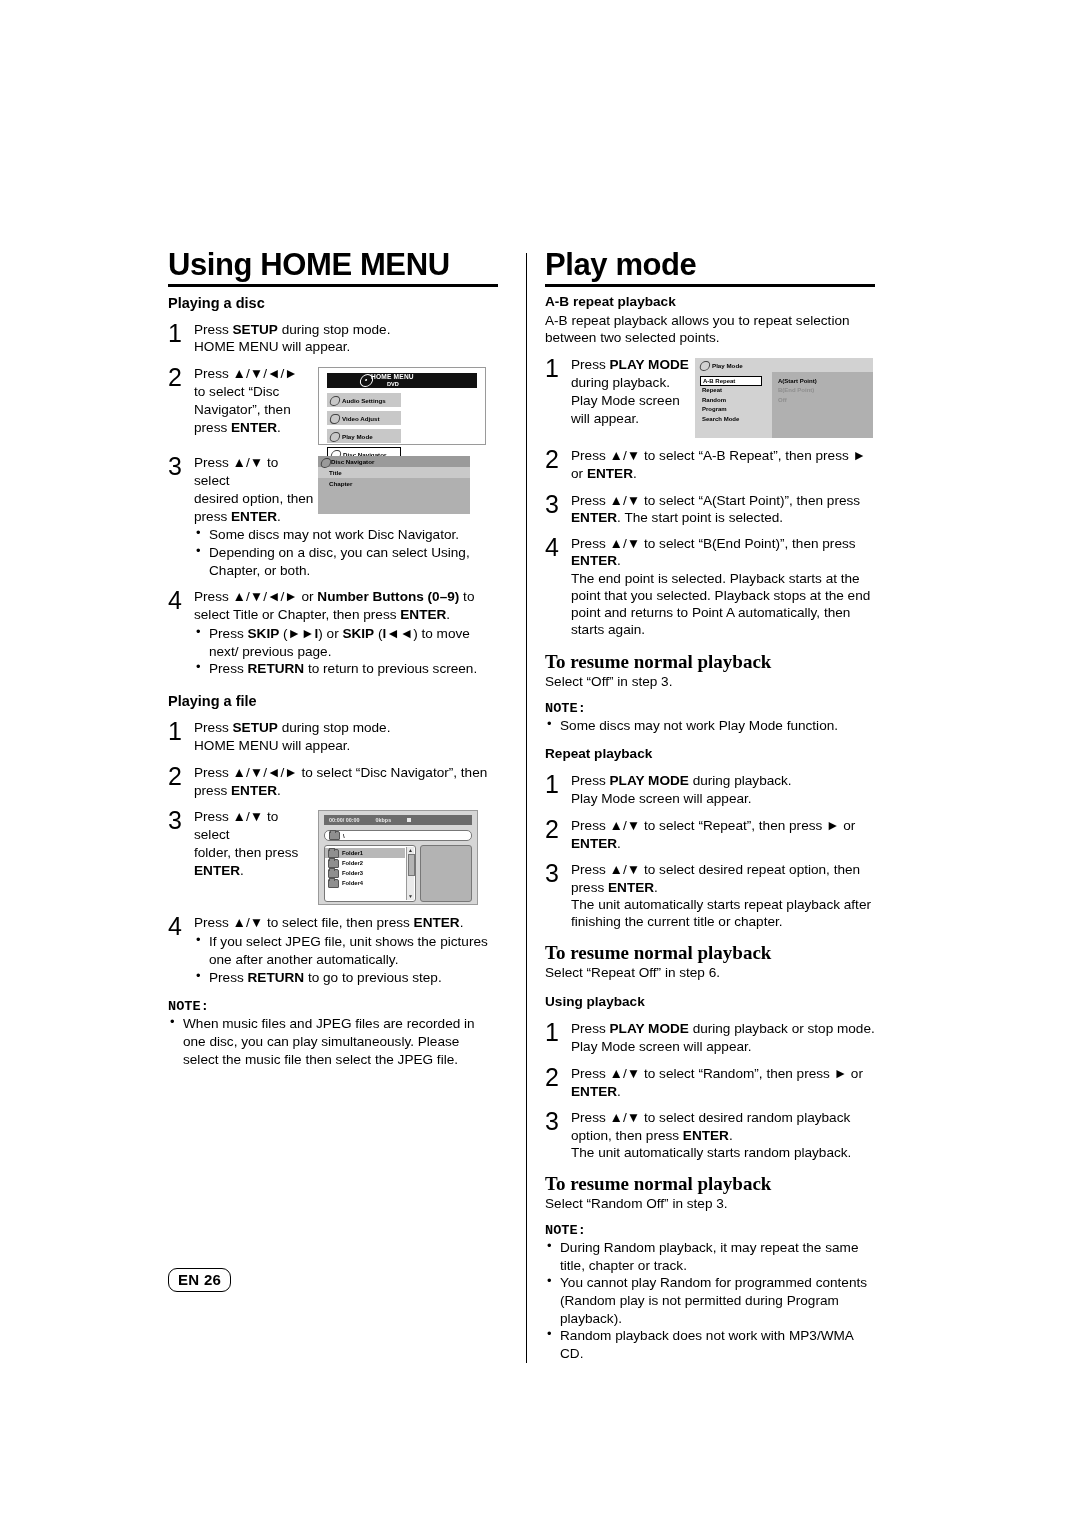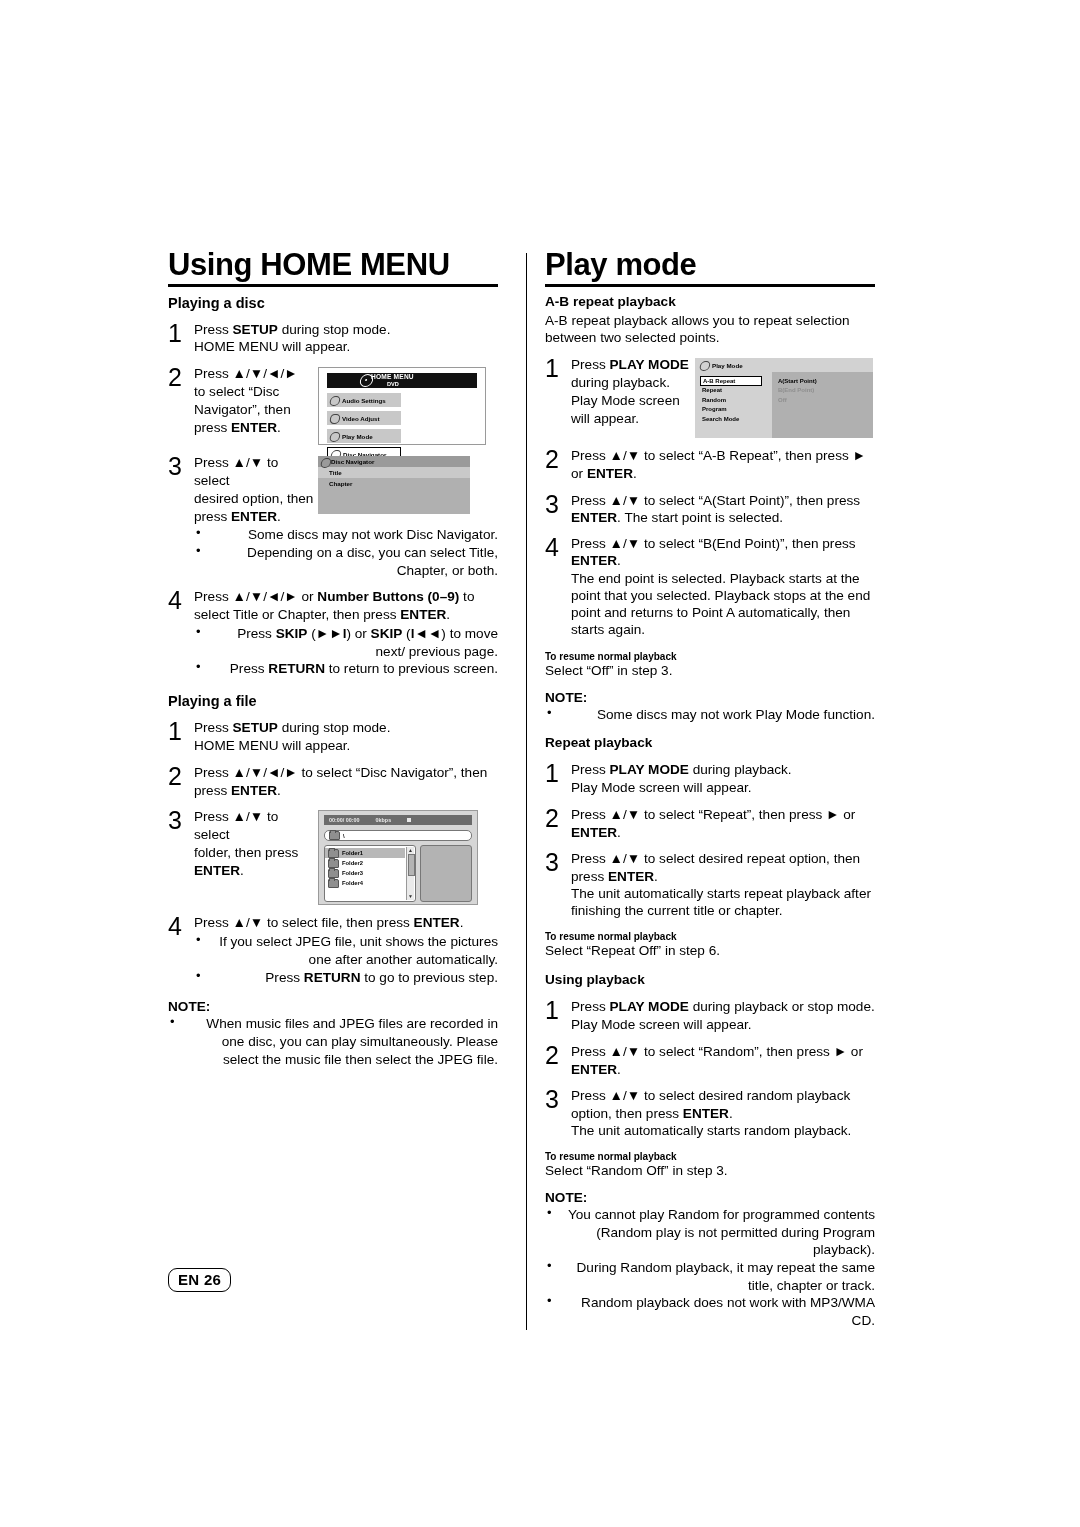--- a/index.html
+++ b/index.html
@@ -103,21 +103,20 @@
     line-height: 1.31;
   }
   .step-body.tight { line-height: 1.27; }
 
   b { font-weight: bold; }
 
   ul.bullets {
     list-style: none;
     margin: 1px 0 0 0;
     padding: 0;
-    text-align: right;
   }
   ul.bullets.indent { margin-left: 26px; }
   ul.bullets li {
     position: relative;
     font-size: 13.6px;
     line-height: 1.3;
     padding-left: 15px;
     margin-bottom: 0px;
   }
   ul.bullets li:before {
@@ -125,27 +124,29 @@
     position: absolute;
     left: 2px;
     top: -1px;
     font-size: 13px;
   }
 
   .note-label {
     font-size: 13.6px;
     font-weight: bold;
     margin: 13px 0 1px 0;
+    font-family: Liberation Mono, monospace;
   }
   .note-label.tightTop { margin-top: 10px; }
 
   .resume-label {
-    font-size: 10px;
+    font-size: 19px;
     font-weight: bold;
     margin: 12px 0 0 0;
+    font-family: Liberation Serif, serif;
   }
 
   
   .step-with-fig {
     display: flex;
     flex-direction: row;
     margin-top: 9px;
   }
   .step-with-fig .step-body { flex: 0 0 auto; width: 120px; }
   .fig-slot { flex: 1 1 auto; padding-left: 4px; padding-top: 2px; }
@@ -527,21 +528,21 @@
               </div>
               <div class="dn-row">
                 <span>Chapter</span>
               </div>
             </div>
           </div>
         </div>
 
         <ul class="bullets indent">
           <li>Some discs may not work Disc Navigator.</li>
-          <li>Depending on a disc, you can select Title, Chapter, or both.</li>
+          <li>Depending on a disc, you can select Using, Chapter, or both.</li>
         </ul>
 
         <div class="step">
           <div class="step-num">4</div>
           <div class="step-body">
             Press ▲/▼/◄/► or <b>Number Buttons (0–9)</b> to select Title or Chapter, then press <b>ENTER</b>.
             <ul class="bullets">
               <li>Press <b>SKIP</b> (<b>►►l</b>) or <b>SKIP</b> (<b>l◄◄</b>) to move next/ previous page.</li>
               <li>Press <b>RETURN</b> to return to previous screen.</li>
             </ul>
@@ -761,22 +762,22 @@
           <div class="step-body tight">
             Press ▲/▼ to select desired random playback option, then press <b>ENTER</b>.<br>The unit automatically starts random playback.
           </div>
         </div>
 
         <div class="resume-label">To resume normal playback</div>
         <p class="para">Select “Random Off” in step 3.</p>
 
         <div class="note-label tightTop">NOTE:</div>
         <ul class="bullets">
+          <li>During Random playback, it may repeat the same title, chapter or track.</li>
           <li>You cannot play Random for programmed contents (Random play is not permitted during Program playback).</li>
-          <li>During Random playback, it may repeat the same title, chapter or track.</li>
           <li>Random playback does not work with MP3/WMA CD.</li>
         </ul>
 
       </div>
     </div>
   </div>
 
   <div class="page-badge">EN 26</div>
 
 </div>

